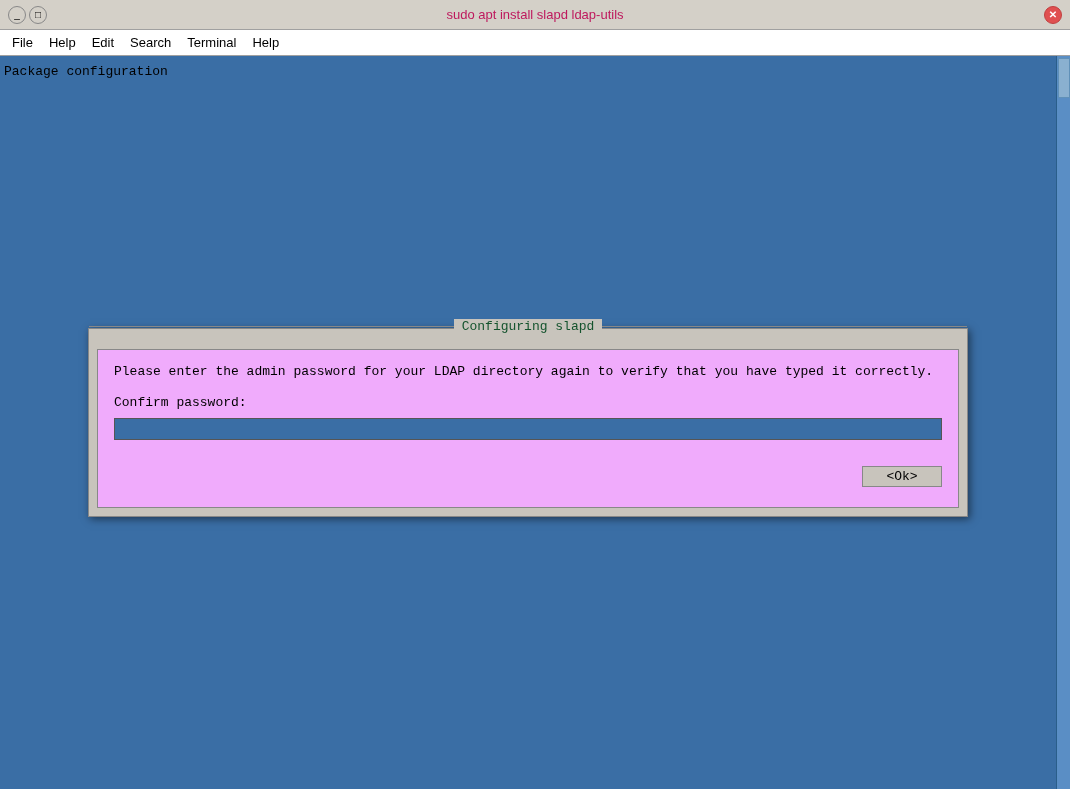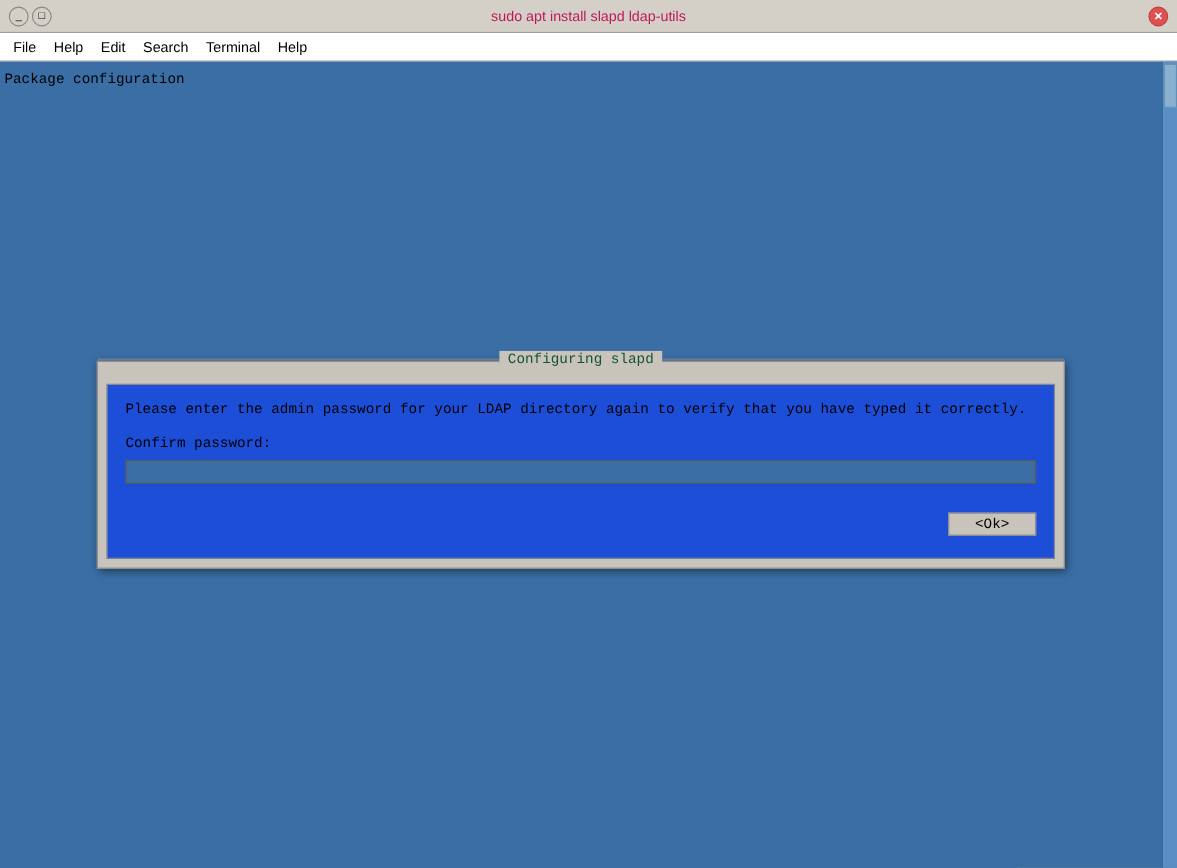--- a/index.html
+++ b/index.html
@@ -135,21 +135,21 @@
       font-size: 13px;
       color: #14532d;
       background: #c8c4bc;
       white-space: nowrap;
     }
 
     .dialog-border {
       border: 1px solid #888;
       margin: 8px 8px 8px 8px;
       padding: 12px 16px 16px 16px;
-      background: #1d4ed8;
+      background: #f0abfc;
     }
 
     .dialog-message {
       font-family: 'Courier New', monospace;
       font-size: 13px;
       color: #000;
       line-height: 1.6;
       white-space: pre-wrap;
       margin-bottom: 12px;
     }

